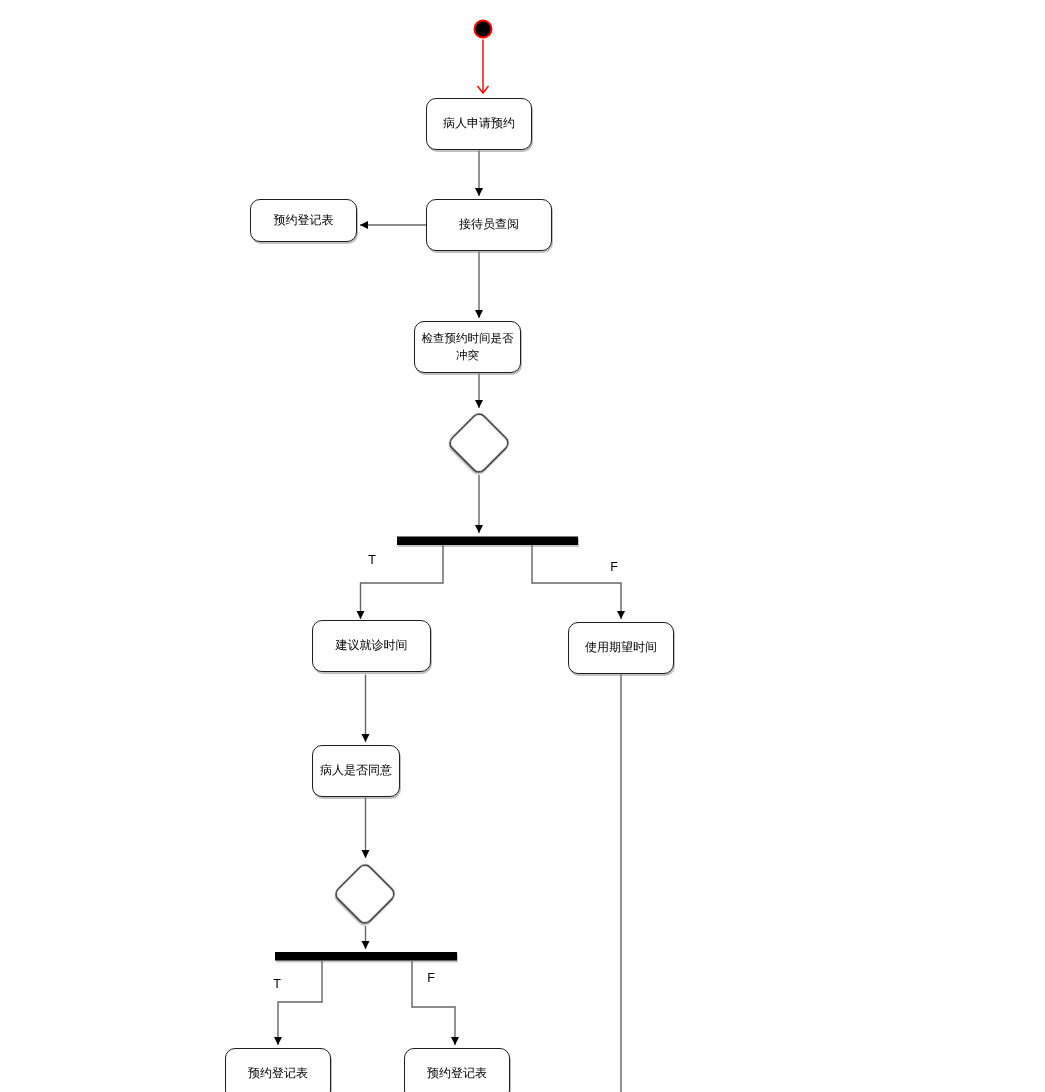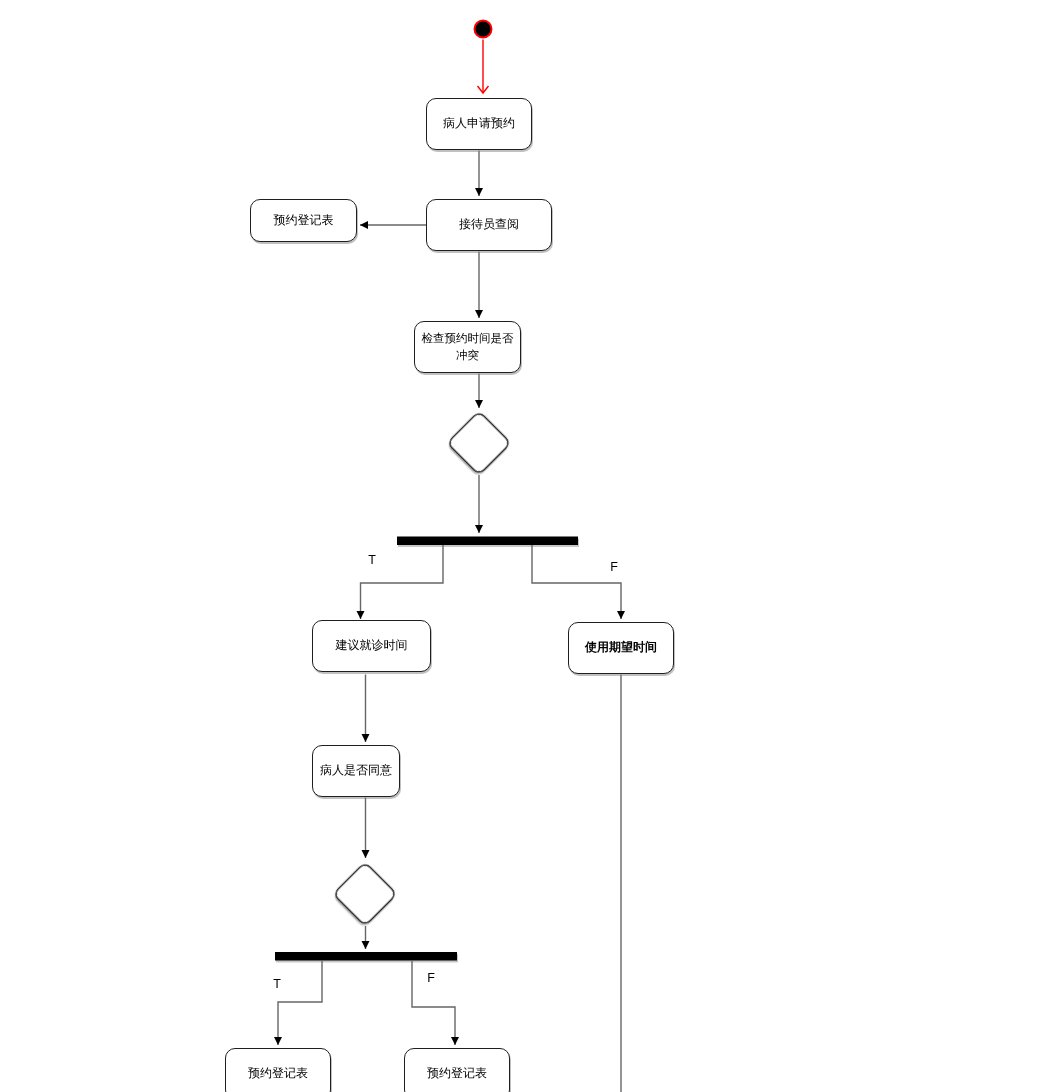--- a/index.html
+++ b/index.html
@@ -65,21 +65,21 @@
     line-height: 1.45;
     color: #000000;
     padding: 2px 4px;
   }
   .box--check { font-size: 11.5px; padding: 2px 1px; }
   .box--apply      { left: 426px; top: 98px;   width: 106px; height: 52px; }
   .box--review     { left: 426px; top: 199px;  width: 126px; height: 52px; }
   .box--register   { left: 250px; top: 199px;  width: 107px; height: 43px; }
   .box--check      { left: 414px; top: 321px;  width: 107px; height: 52px; }
   .box--suggest    { left: 312px; top: 620px;  width: 119px; height: 52px; }
-  .box--expected   { left: 568px; top: 622px;  width: 106px; height: 52px; font-weight: bold; }
+  .box--expected   { left: 568px; top: 622px;  width: 106px; height: 52px; }
   .box--agree      { left: 312px; top: 745px;  width: 88px; height: 52px; }
   .box--confirm    { left: 225px; top: 1048px; width: 106px; height: 52px; }
   .box--terminate  { left: 404px; top: 1048px; width: 106px; height: 52px; }
   .edge-label {
     position: absolute;
     font-size: 12.5px;
     color: #000000;
     width: 14px;
     text-align: center;
   }

